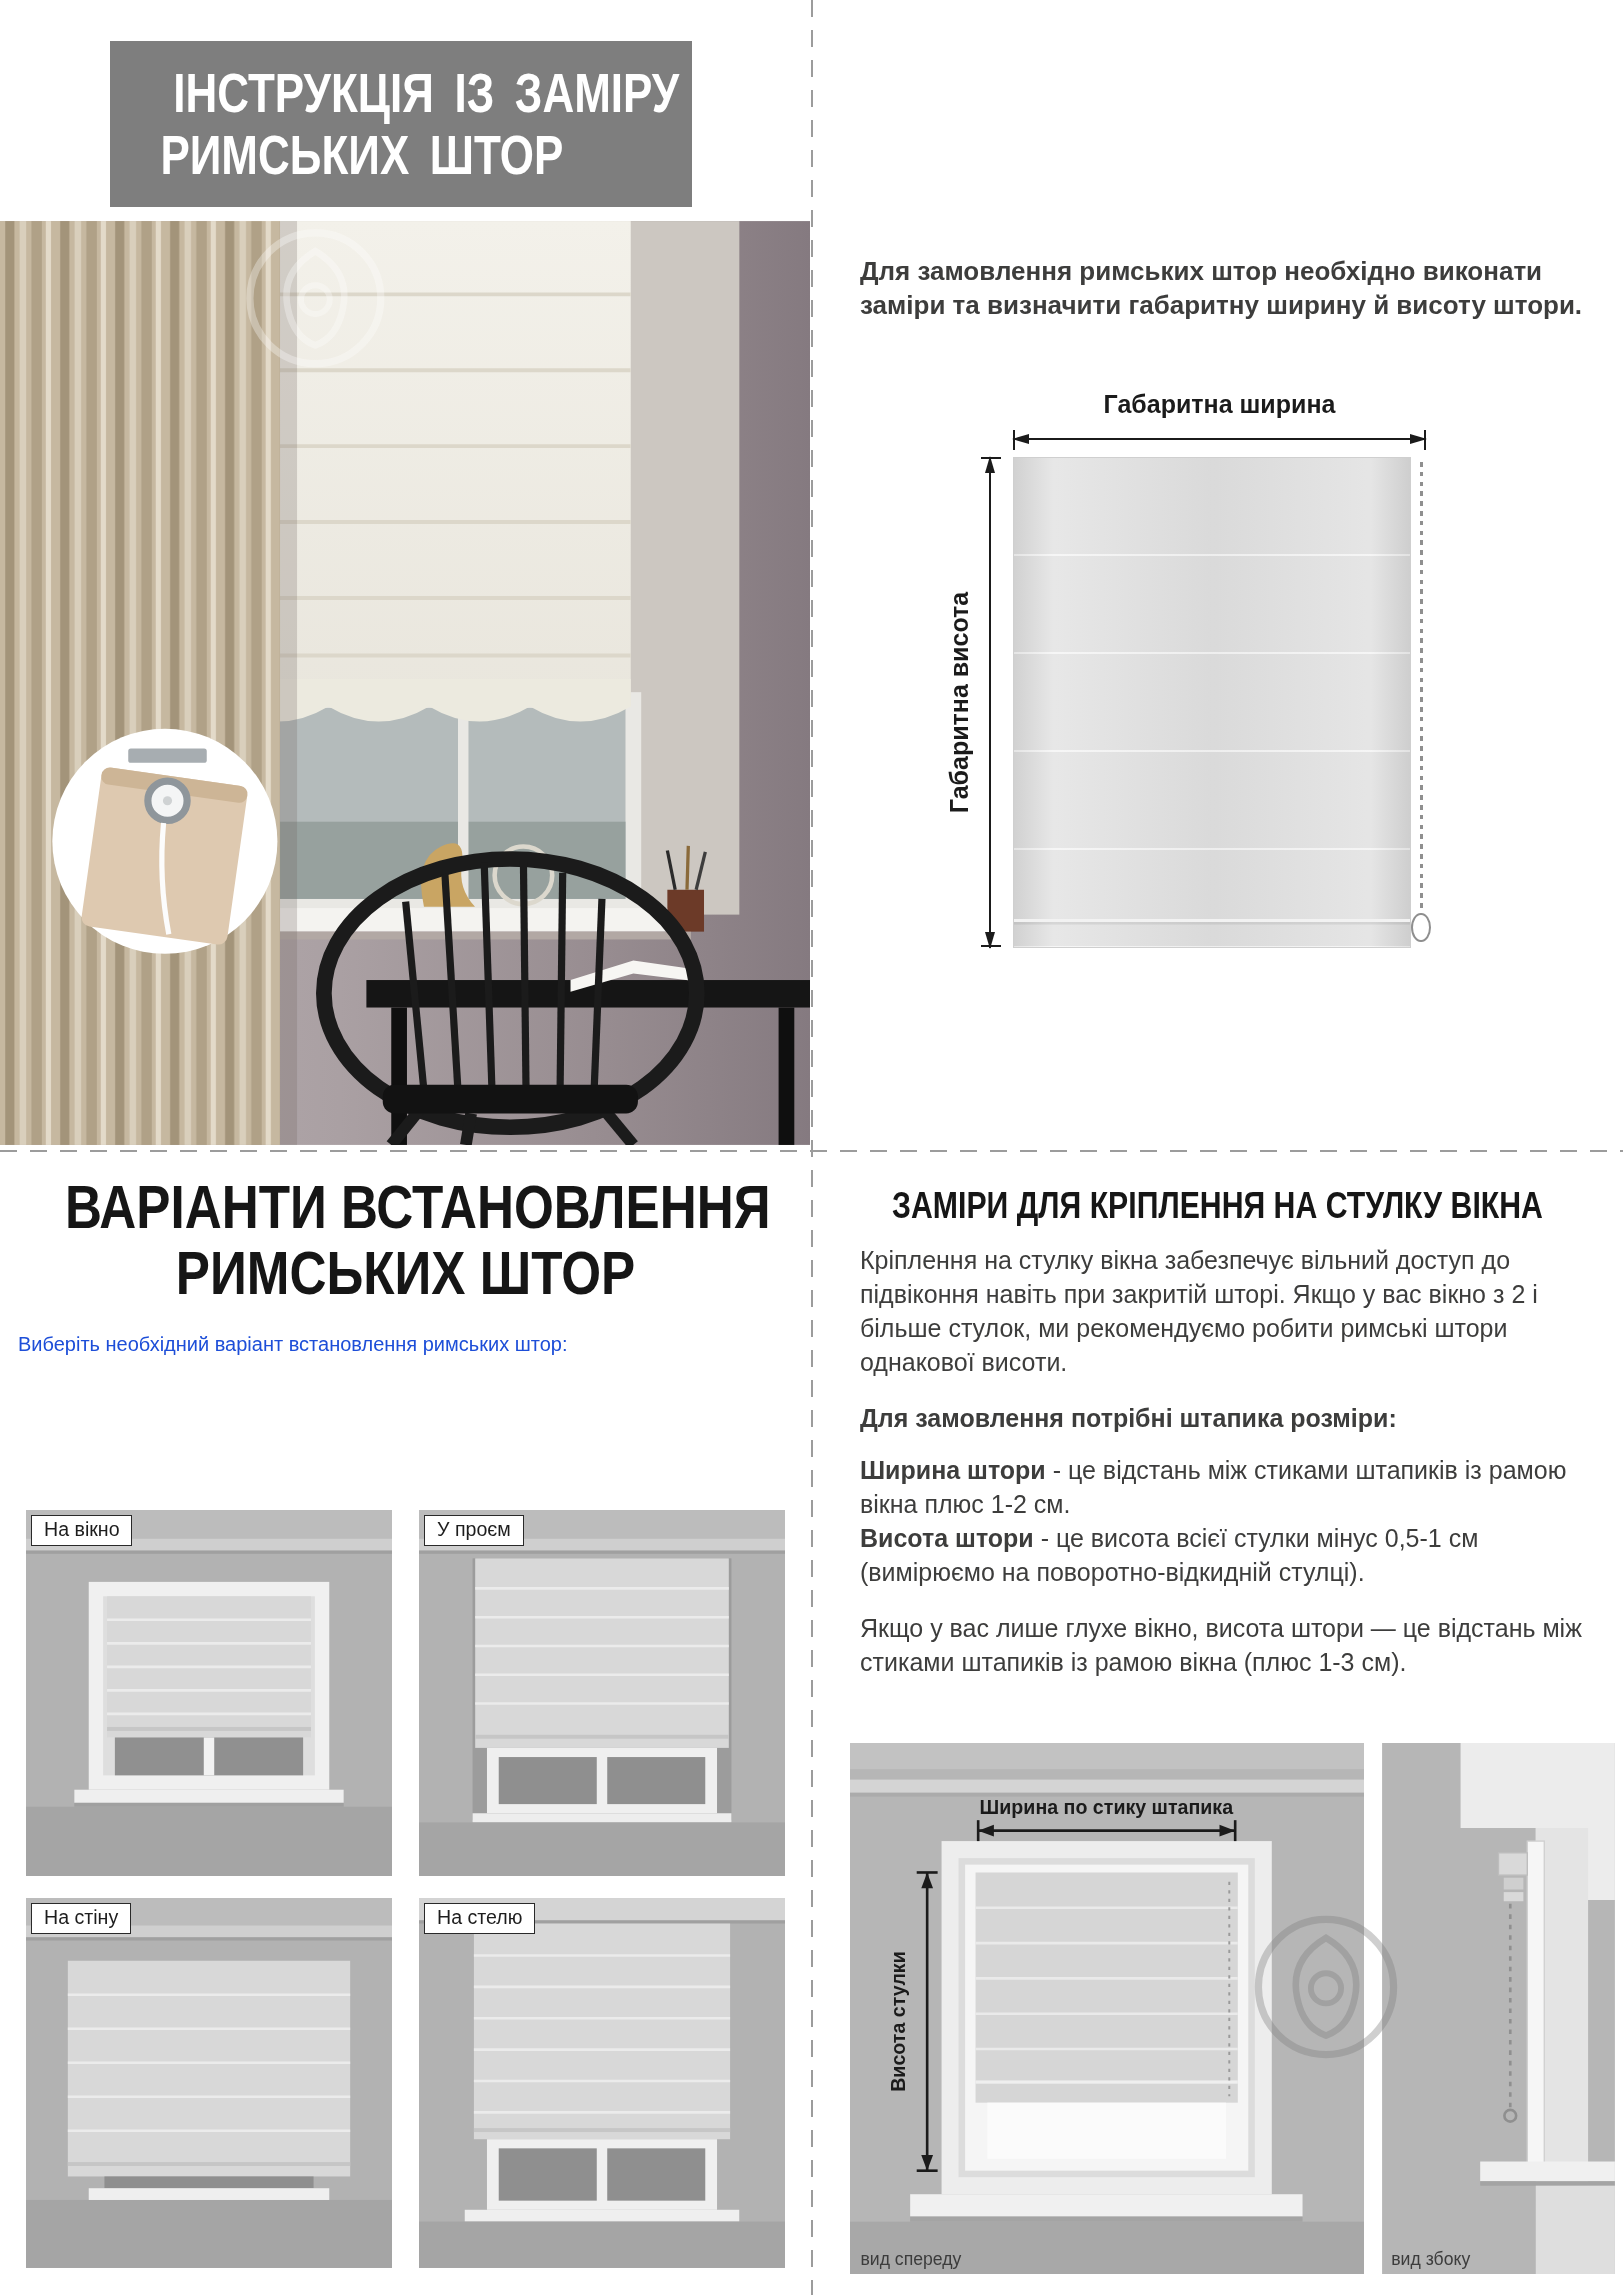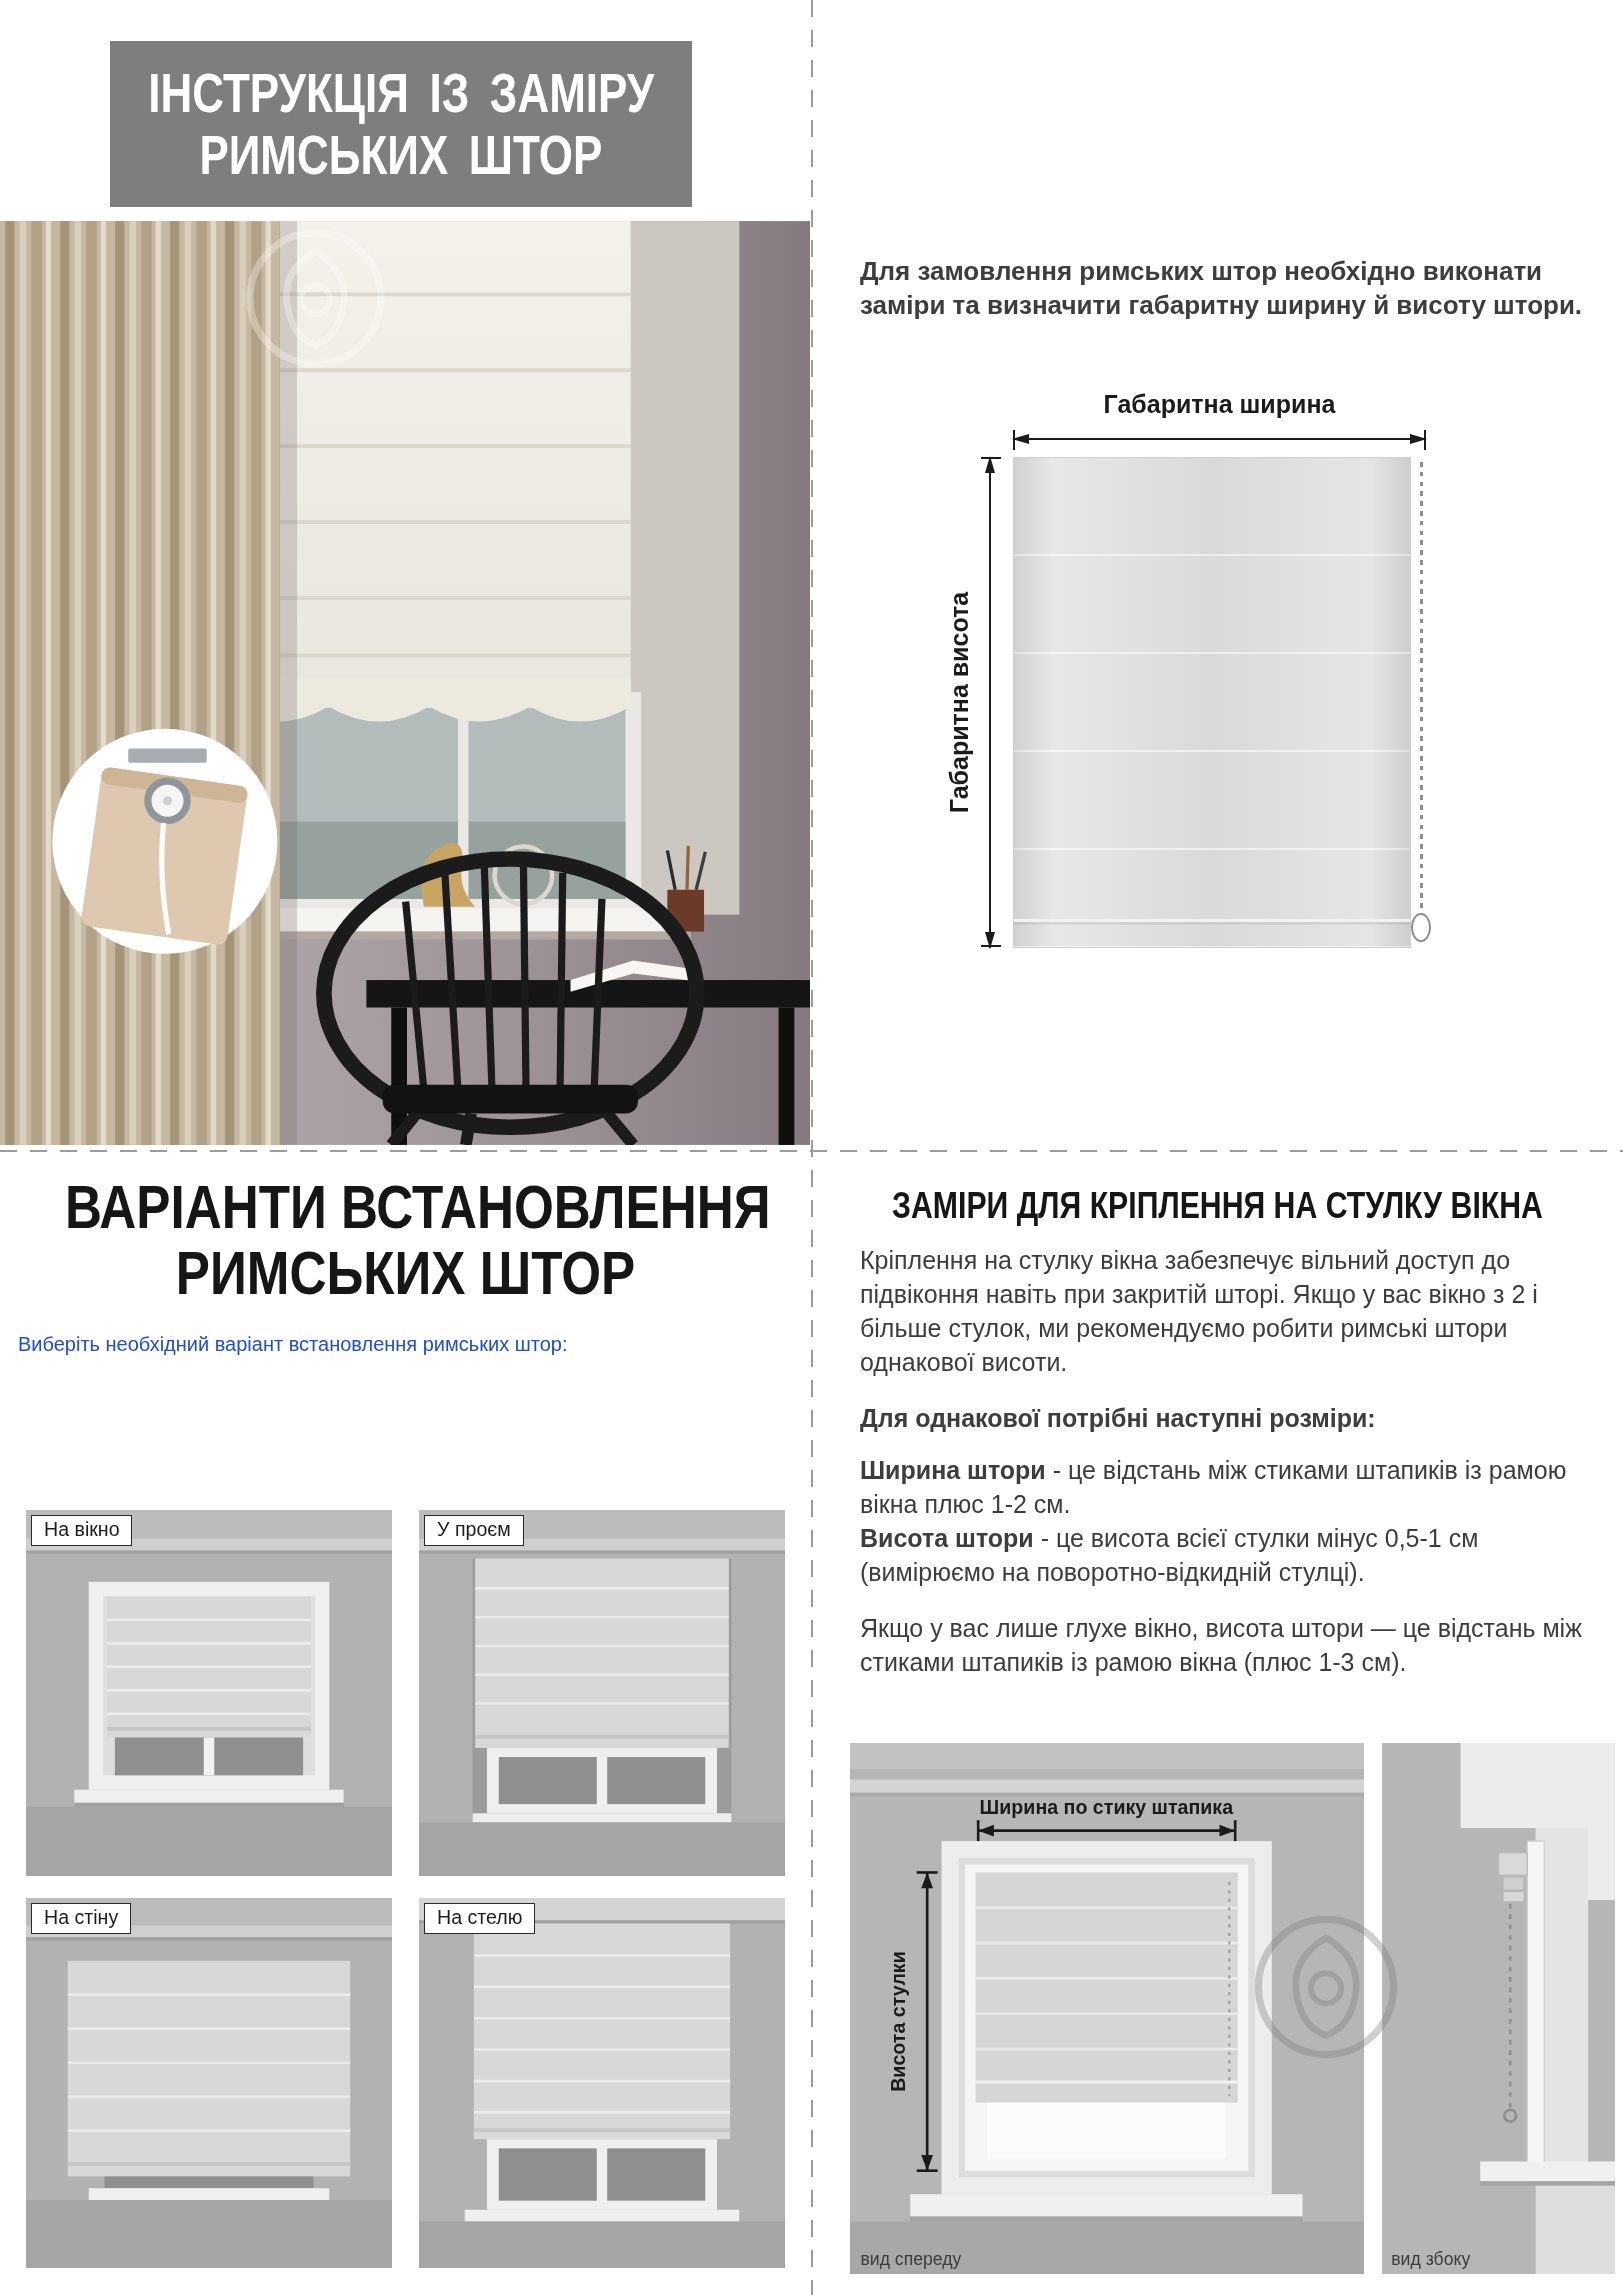--- a/index.html
+++ b/index.html
@@ -9,21 +9,21 @@
   .abs{position:absolute}
 
   
   .divider-v{left:811px;top:0;width:2px;height:2295px;
     background:repeating-linear-gradient(to bottom,#9c9c9c 0 17px,transparent 17px 30px)}
   .divider-h{left:0;top:1150px;width:1623px;height:2px;
     background:repeating-linear-gradient(to right,#9c9c9c 0 17px,transparent 17px 30px)}
 
   
   .banner{left:110px;top:41px;width:582px;height:166px;background:#7e7e7e;
-    display:flex;flex-direction:column;align-items:center;justify-content:center;gap:6.5px}
+    display:flex;flex-direction:column;align-items:flex-start;justify-content:center;gap:6.5px}
   .banner .line{color:#fff;font-weight:800;font-size:55px;line-height:1.02;white-space:nowrap;
     transform:scaleX(.8);word-spacing:10.5px}
   .photo{left:0;top:221px;width:810px;height:924px}
   .photo svg{display:block;width:100%;height:100%}
 
   
   .title{color:#161616;font-weight:800;text-align:center}
   .title .line{display:block;transform:scaleX(.84);white-space:nowrap;line-height:1.08}
   .tr-title{left:818px;top:48px;width:798px;font-size:67px}
   .bl-title{left:0;top:1175px;width:811px;font-size:61px}
@@ -313,21 +313,21 @@
     </svg>
     <figcaption class="variant-label">На стелю</figcaption>
   </figure>
 
   <div class="abs title br-title">
     <span class="line">ЗАМІРИ ДЛЯ КРІПЛЕННЯ НА СТУЛКУ ВІКНА</span>
   </div>
 
   <div class="abs br-text">
     <p>Кріплення на стулку вікна забезпечує вільний доступ до підвіконня навіть при закритій шторі. Якщо у вас вікно з 2 і більше стулок, ми рекомендуємо робити римські штори однакової висоти.</p>
-    <p class="br-sizes">Для однакової потрібні наступні розміри:</p>
+    <p class="br-sizes">Для замовлення потрібні штапика розміри:</p>
     <p class="br-measures"><span class="b">Ширина штори</span><span> - це відстань між стиками штапиків із рамою вікна плюс 1-2 см.</span><br>
       <span class="b">Висота штори</span><span> - це висота всієї стулки мінус 0,5-1 см (вимірюємо на поворотно-відкидній стулці).</span></p>
     <p class="br-note">Якщо у вас лише глухе вікно, висота штори — це відстань між стиками штапиків із рамою вікна (плюс 1-3 см).</p>
   </div>
 
   <figure class="abs fig-front">
     <svg viewBox="0 0 786 812">
       <rect width="786" height="812" fill="#b6b6b6"></rect>
       <rect width="786" height="40" fill="#c2c2c2"></rect>
       <rect y="56" width="786" height="20" fill="#d4d4d4"></rect>

